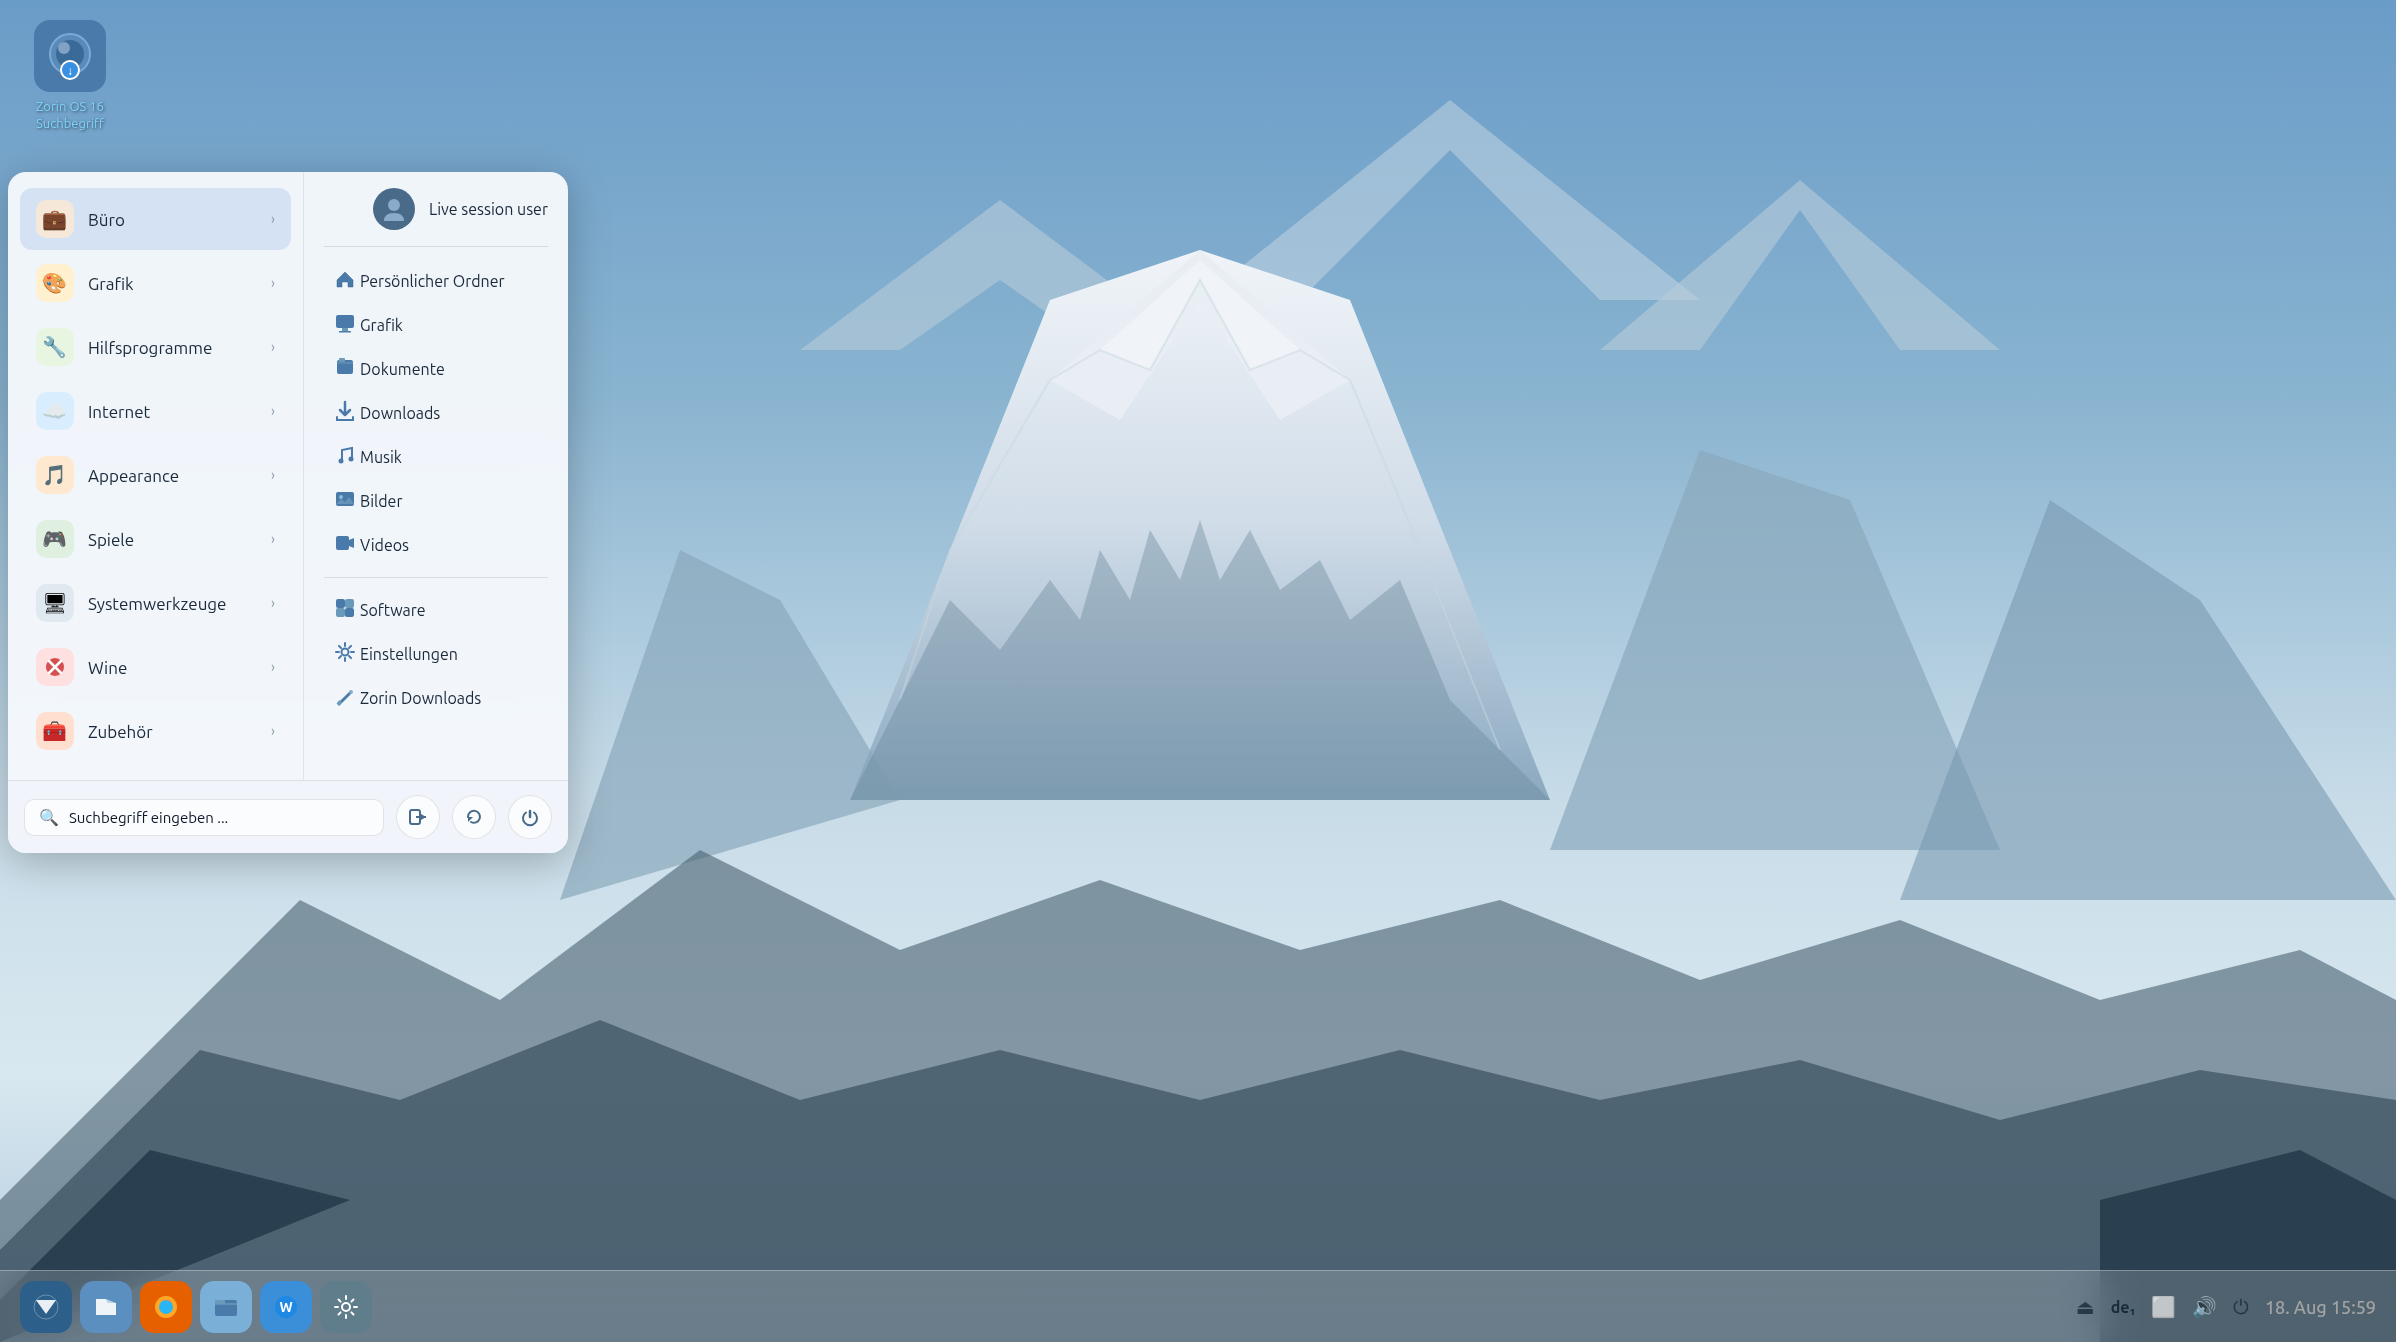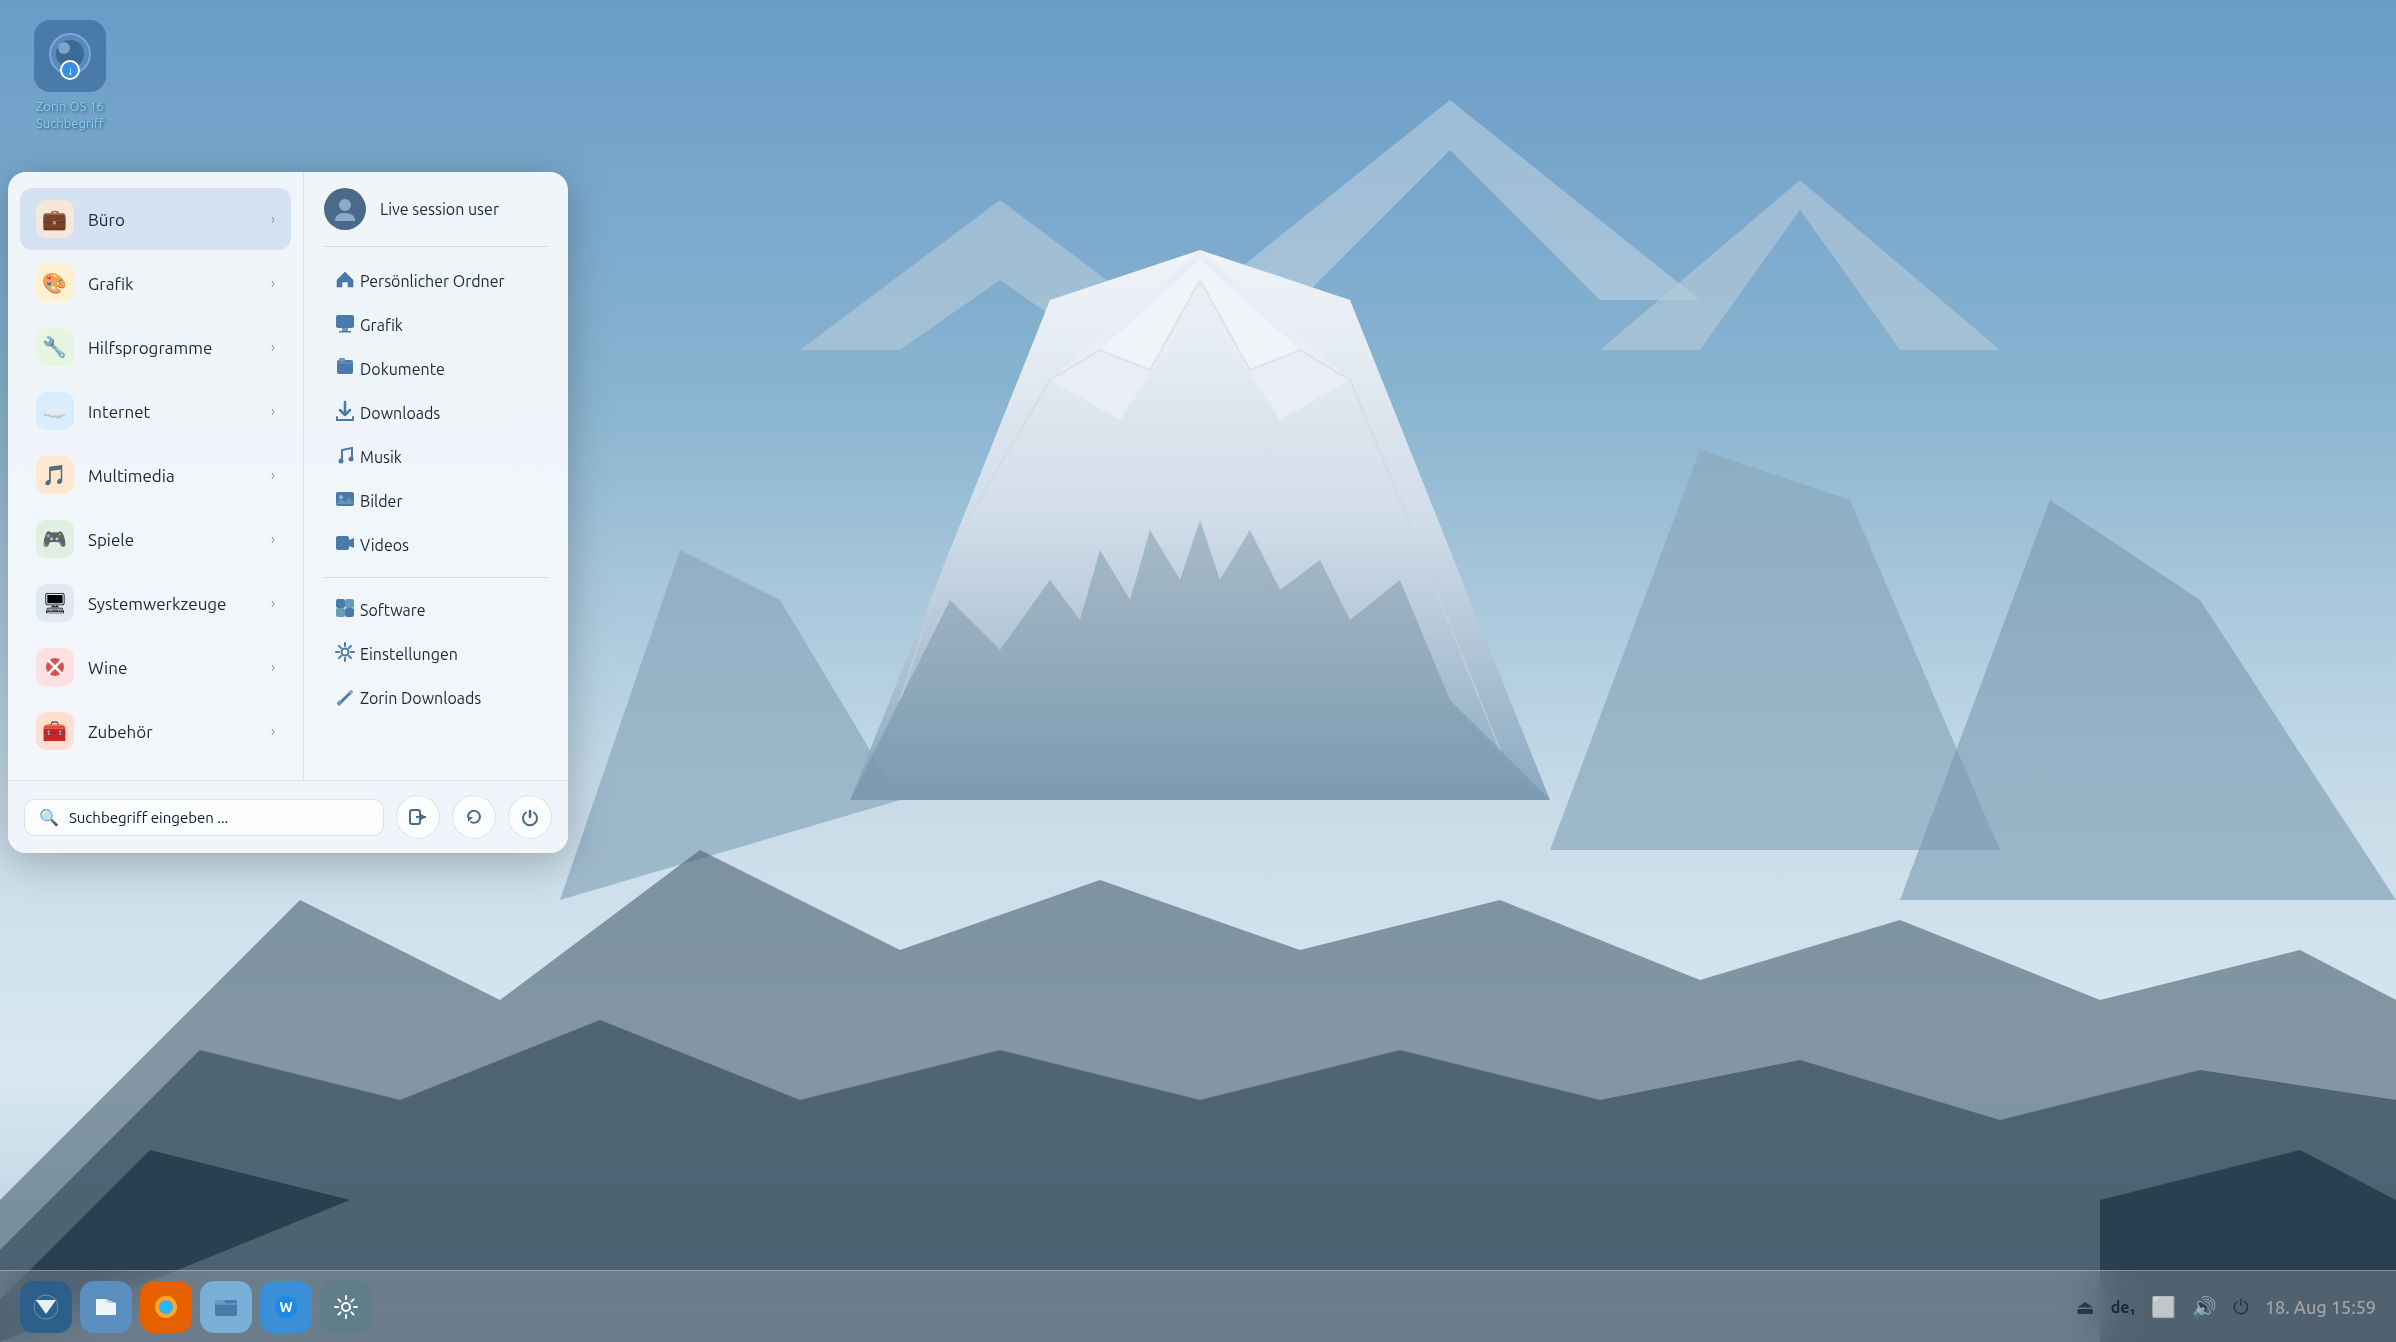--- a/index.html
+++ b/index.html
@@ -215,20 +215,21 @@
       flex-direction: column;
     }
 
     .user-section {
       display: flex;
       align-items: center;
       gap: 14px;
       padding-bottom: 16px;
       border-bottom: 1px solid rgba(0,0,0,0.1);
       margin-bottom: 12px;
+      justify-content: flex-end;
     }
 
     .user-avatar {
       width: 42px;
       height: 42px;
       border-radius: 50%;
       background: #4a6a8a;
       display: flex;
       align-items: center;
       justify-content: center;
@@ -401,21 +402,21 @@
       </div>
 
       <div class="menu-category">
         <div class="cat-icon" style="background:#d8eeff;">☁️</div>
         <span class="cat-label">Internet</span>
         <span class="cat-arrow">›</span>
       </div>
 
       <div class="menu-category">
         <div class="cat-icon" style="background:#ffe8d0;">🎵</div>
-        <span class="cat-label">Multimedia</span>
+        <span class="cat-label">Appearance</span>
         <span class="cat-arrow">›</span>
       </div>
 
       <div class="menu-category">
         <div class="cat-icon" style="background:#e0f0e0;">🎮</div>
         <span class="cat-label">Spiele</span>
         <span class="cat-arrow">›</span>
       </div>
 
       <div class="menu-category">

